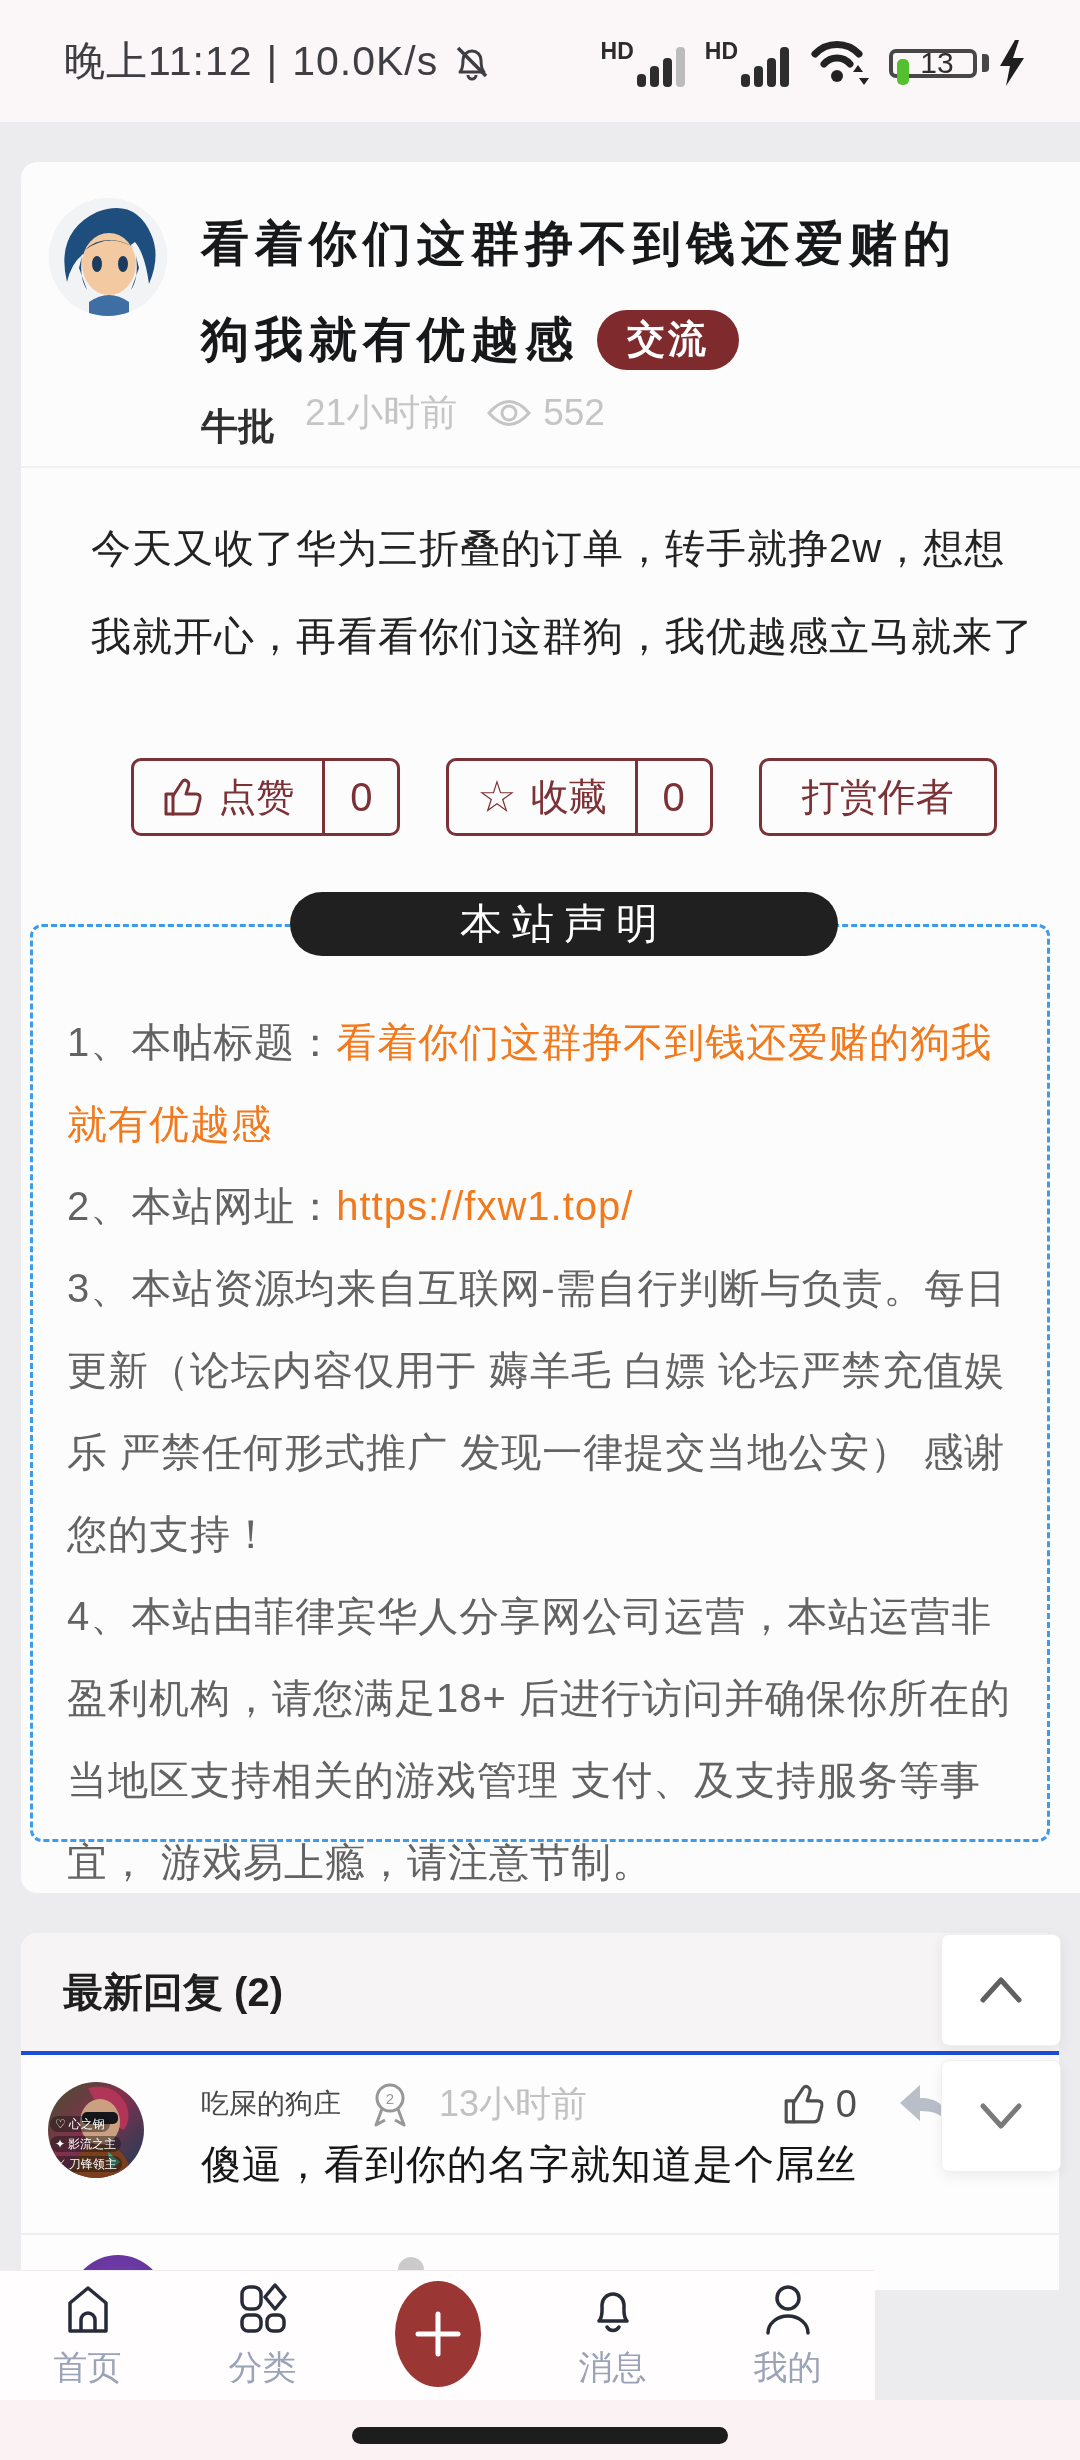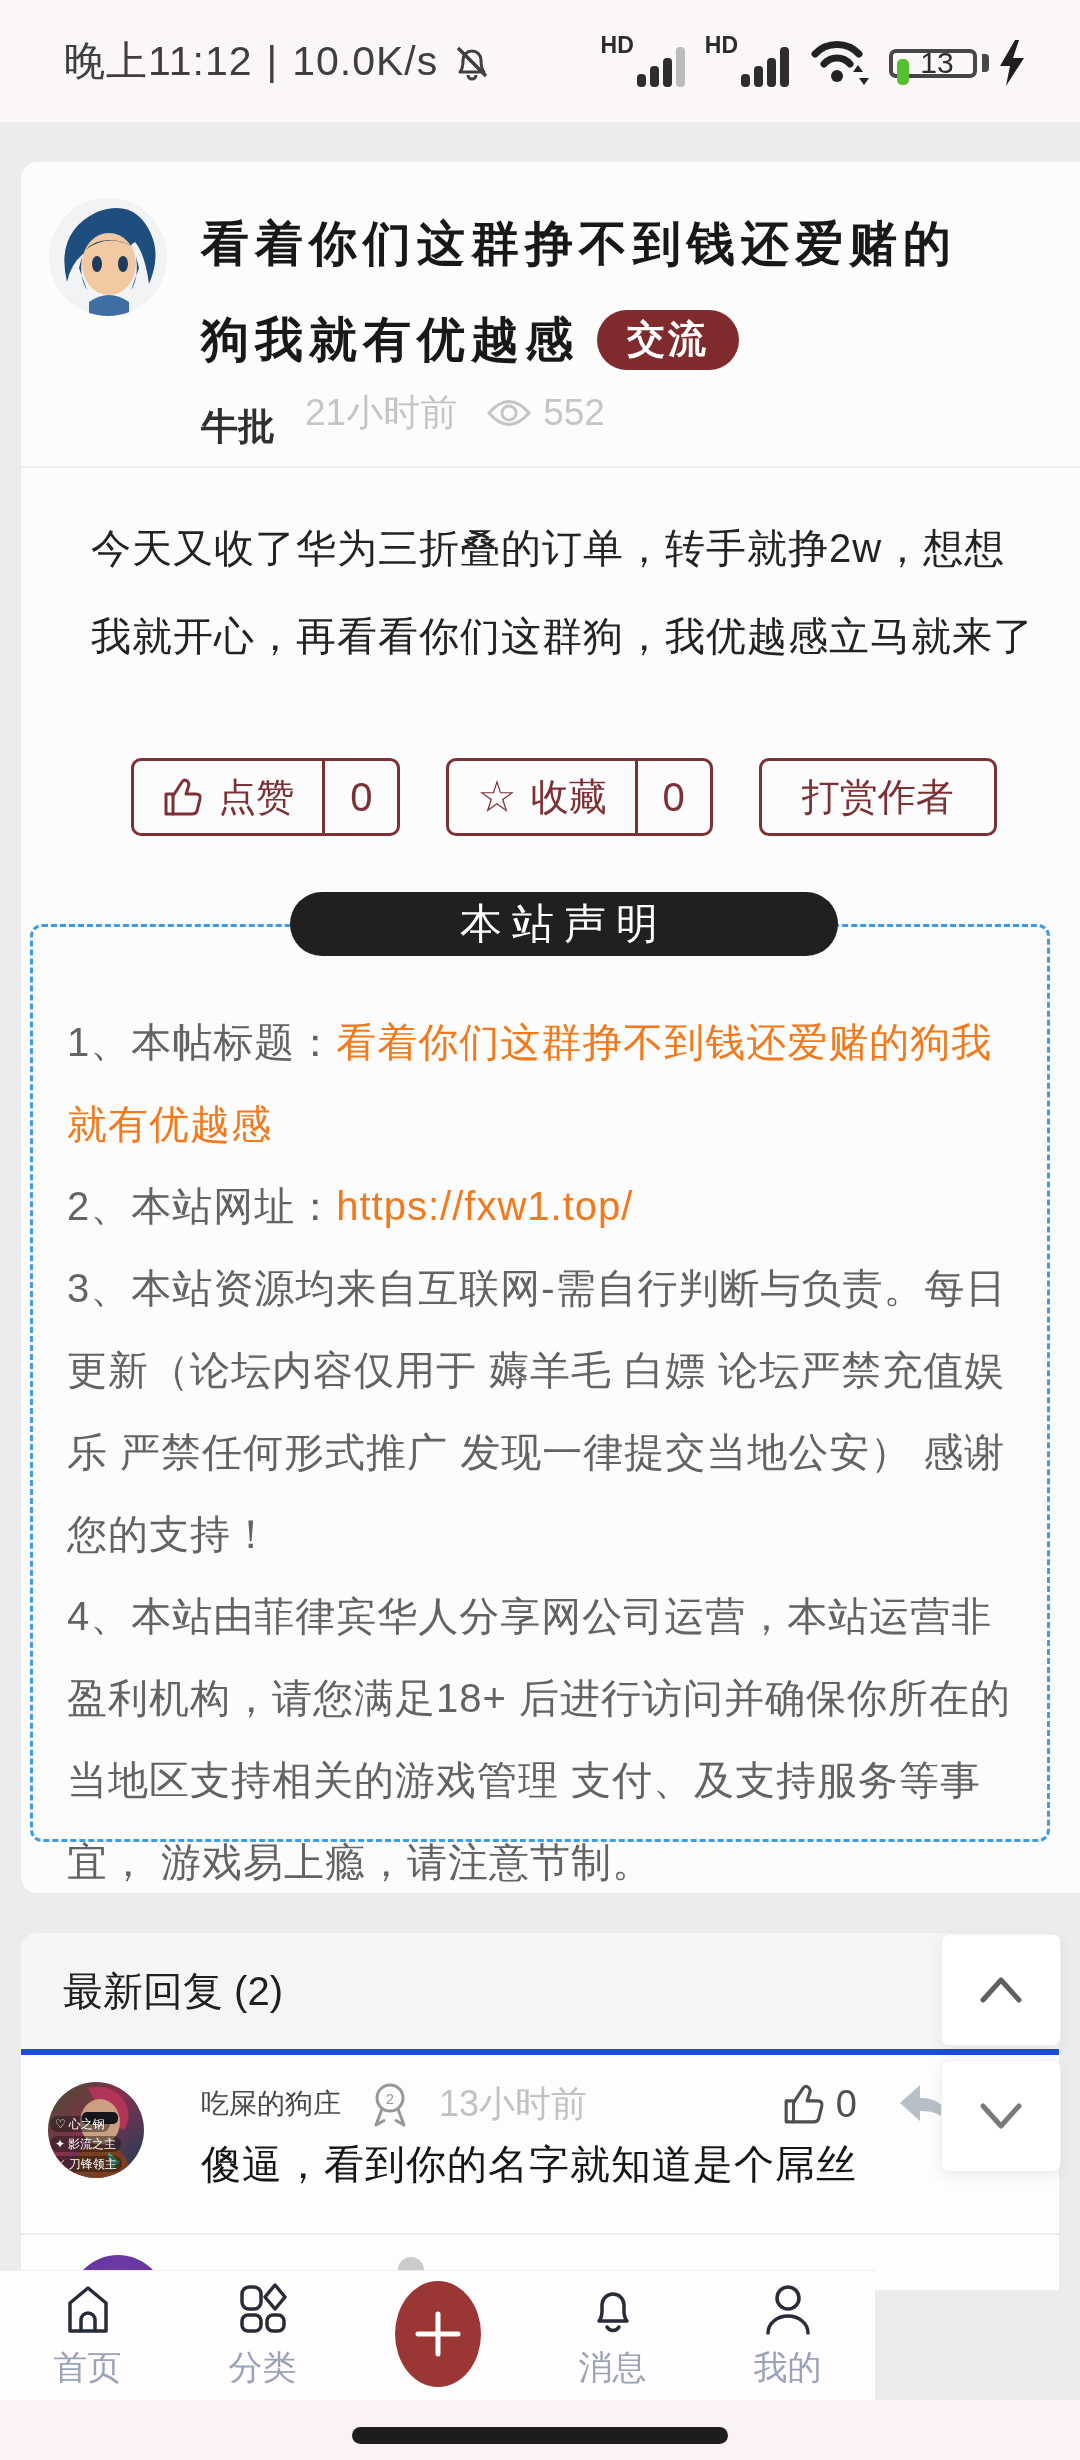--- a/index.html
+++ b/index.html
@@ -5,21 +5,21 @@
   html,body{margin:0;padding:0;}
   body{font-family:"Liberation Sans","DejaVu Sans",sans-serif;background:#ecebed;}
   .screen{position:relative;width:1080px;height:2460px;background:#ecebed;overflow:hidden;}
 
   
   .statusbar{position:absolute;left:0;top:0;width:1080px;height:122px;background:#fbf6f8;}
   .sb-left{position:absolute;left:64px;top:34px;display:flex;align-items:center;gap:14px;
            font-size:41px;color:#3e3e43;font-weight:500;letter-spacing:1px;}
   .sb-right{position:absolute;right:54px;top:28px;display:flex;align-items:flex-end;gap:18px;height:60px;}
   .sig{display:flex;align-items:flex-start;gap:3px;}
-  .hd{font-size:23px;font-weight:700;color:#2c2c2c;line-height:1;}
+  .hd{font-size:23px;font-weight:700;color:#2c2c2c;line-height:1;margin-top:6px;}
   .batt-group{display:flex;align-items:center;gap:5px;margin-bottom:2px;}
   .batt{position:relative;width:88px;height:29px;border:4px solid #474747;border-radius:7px;
         box-sizing:border-box;display:flex;align-items:center;justify-content:center;}
   .batt-fill{position:absolute;left:4px;top:6px;width:12px;height:26px;background:#55c02f;border-radius:5px;}
   .batt-num{font-size:30px;color:#2e2e2e;margin-left:8px;line-height:1;}
   .batt-nub{width:7px;height:18px;background:#474747;border-radius:0 4px 4px 0;}
 
   
   .card{position:absolute;left:21px;top:162px;width:1038px;height:1731px;background:#fcfcfc;border-radius:16px;padding-left:48px;}
   .avatar1{position:absolute;left:28px;top:36px;width:118px;height:118px;border-radius:50%;overflow:hidden;background:#eef1f4;}
@@ -50,21 +50,21 @@
             border-radius:12px;box-sizing:border-box;}
   .decl-content{position:absolute;left:34px;right:34px;top:74px;font-size:40px;line-height:82px;color:#636363;letter-spacing:1px;}
   .decl-content p{margin:0;}
   .hl{color:#f2791c;}
   .lnk{color:#f2791c;text-decoration:none;}
 
   
   .card2{position:absolute;left:21px;top:1933px;width:1038px;height:357px;background:#fdfdfd;
          border-radius:16px 16px 0 0;overflow:hidden;}
   .c2-head{height:122px;background:#f6f4f4;display:flex;align-items:center;padding-left:42px;
-           font-size:40px;font-weight:400;color:#1f1f1f;border-bottom:6px solid #1d4ed8;box-sizing:border-box;}
+           font-size:40px;font-weight:700;color:#1f1f1f;border-bottom:4px solid #1d4ed8;box-sizing:border-box;}
   .avatar2{position:absolute;left:27px;top:149px;width:96px;height:96px;border-radius:50%;overflow:hidden;
            background:linear-gradient(135deg,#44502c 0%,#83304e 45%,#173f57 100%);}
   .av-badge{position:absolute;left:2px;display:flex;align-items:center;gap:3px;background:rgba(20,20,20,.45);
             color:#fff;font-size:12px;line-height:16px;padding:0 5px;border-radius:9px;white-space:nowrap;}
   .uname-row{position:absolute;left:180px;top:146px;display:flex;align-items:center;gap:24px;}
   .uname{font-size:28px;color:#474747;font-weight:500;}
   .rtime{font-size:36px;color:#c2c2c2;}
   .r-right{position:absolute;right:108px;top:148px;display:flex;align-items:center;gap:40px;}
   .r-like{display:flex;align-items:center;gap:10px;font-size:38px;color:#4f4f4f;cursor:pointer;}
   .reply-text{position:absolute;left:180px;top:204px;width:770px;font-size:40px;color:#161616;letter-spacing:1px;}

